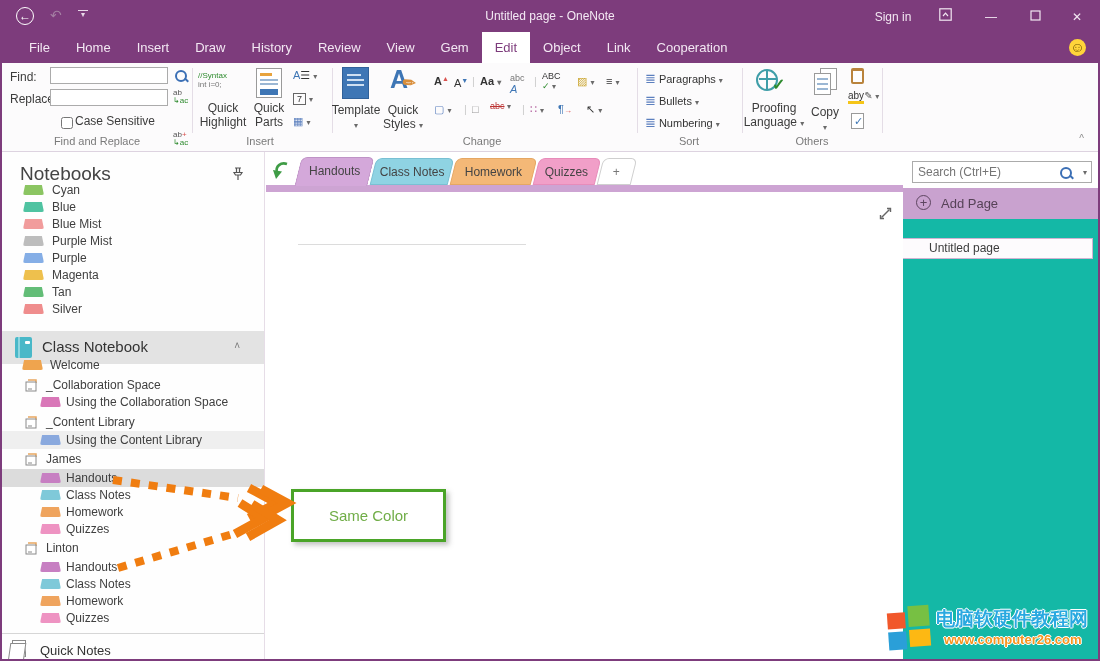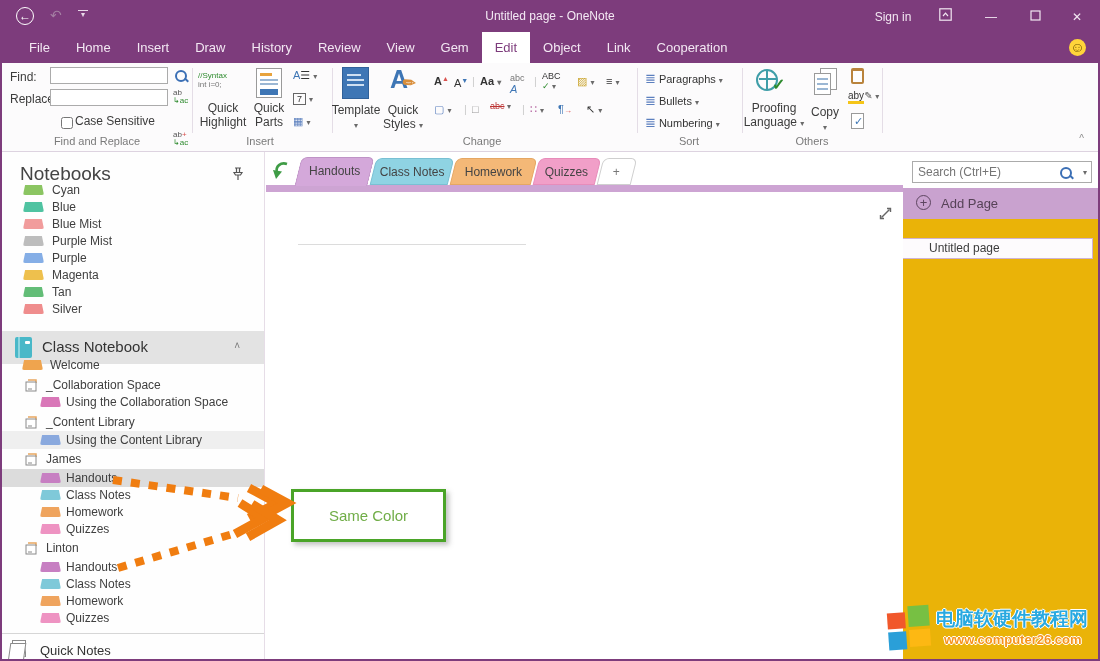--- a/index.html
+++ b/index.html
@@ -85,21 +85,21 @@
   #samecolorbox{position:absolute;left:25px;top:337px;width:155px;height:53px;background:#fff;border:3px solid #4aa428;box-shadow:3px 3px 5px rgba(120,120,120,.45);text-align:center;font-size:15px;line-height:48px;}
 
   
   #searchbox{position:absolute;left:9px;top:9px;width:180px;height:22px;border:1px solid #ababab;background:#fff;}
   #searchbox input{position:absolute;left:3px;top:2px;width:140px;height:16px;border:none;outline:none;font-size:12px;color:#555;}
   #searchbox .mag{position:absolute;right:18px;top:4px;}
   #searchbox .dd{position:absolute;right:4px;top:6px;}
   #addpage{position:absolute;left:0;top:36px;width:195px;height:31px;background:#c9a2cf;}
   #addpage .plus{position:absolute;left:13px;top:7px;width:15px;height:15px;border:1.5px solid #5d4560;border-radius:50%;color:#5d4560;font-size:13px;line-height:14px;text-align:center;}
   #addpage .lab{position:absolute;left:38px;top:8px;font-size:13px;color:#564257;}
-  #pagelist{position:absolute;left:0;top:67px;width:195px;height:440px;background:#eab308;}
+  #pagelist{position:absolute;left:0;top:67px;width:195px;height:440px;background:#14b8a6;}
   .pageitem{position:absolute;left:0;top:19px;width:190px;height:21px;background:#fdfbfd;border:1px solid #cfb3d2;border-left:none;font-size:12px;color:#3c3c3c;line-height:19px;padding-left:26px;}
 
   
   #watermark{position:absolute;left:884px;top:448px;width:212px;}
   #wm-logo{position:absolute;left:2px;top:6px;width:44px;height:48px;transform:rotate(-4deg);}
   #wm-logo i{position:absolute;display:block;}
   #wm-t1{position:absolute;left:50px;top:6px;font-size:19px;font-weight:bold;text-shadow:1px 0 0 #fff,-1px 0 0 #fff,0 1px 0 #fff,0 -1px 0 #fff;}
   #wm-t2{position:absolute;left:58px;top:32px;font-size:13px;font-weight:bold;text-shadow:1px 0 0 #fff,-1px 0 0 #fff,0 1px 0 #fff,0 -1px 0 #fff;}
 
   #arrow-overlay{position:absolute;left:0;top:0;width:1096px;height:507px;pointer-events:none;z-index:5;}

